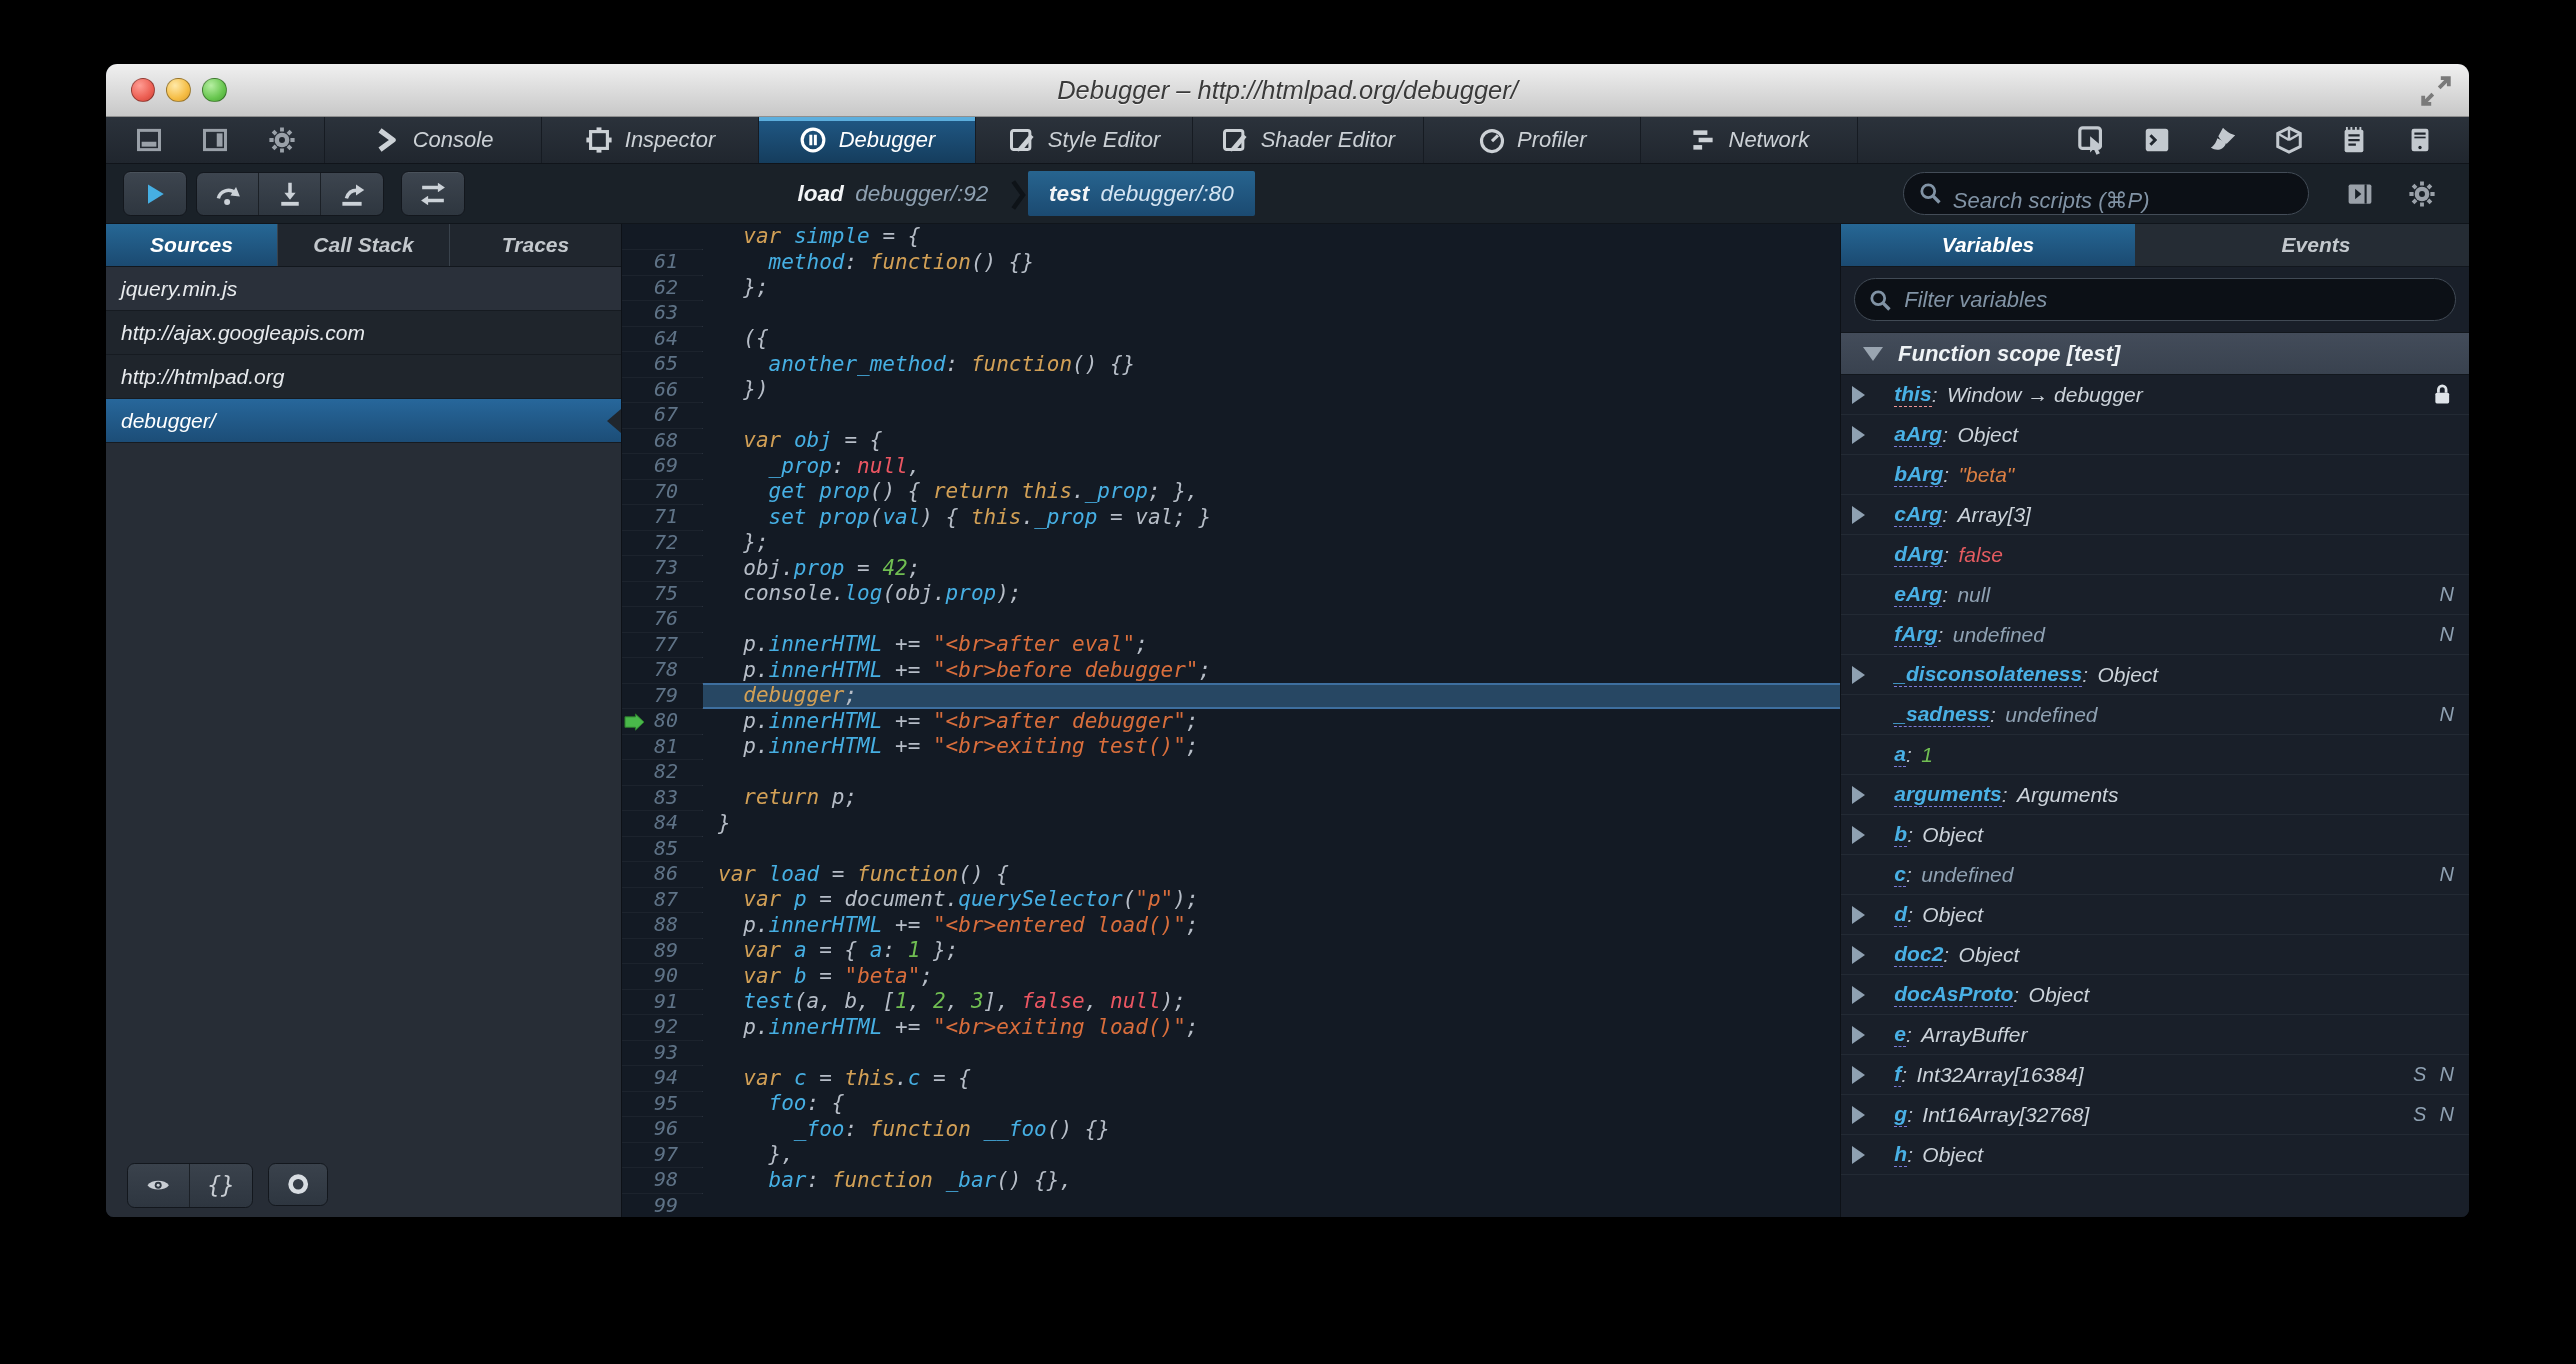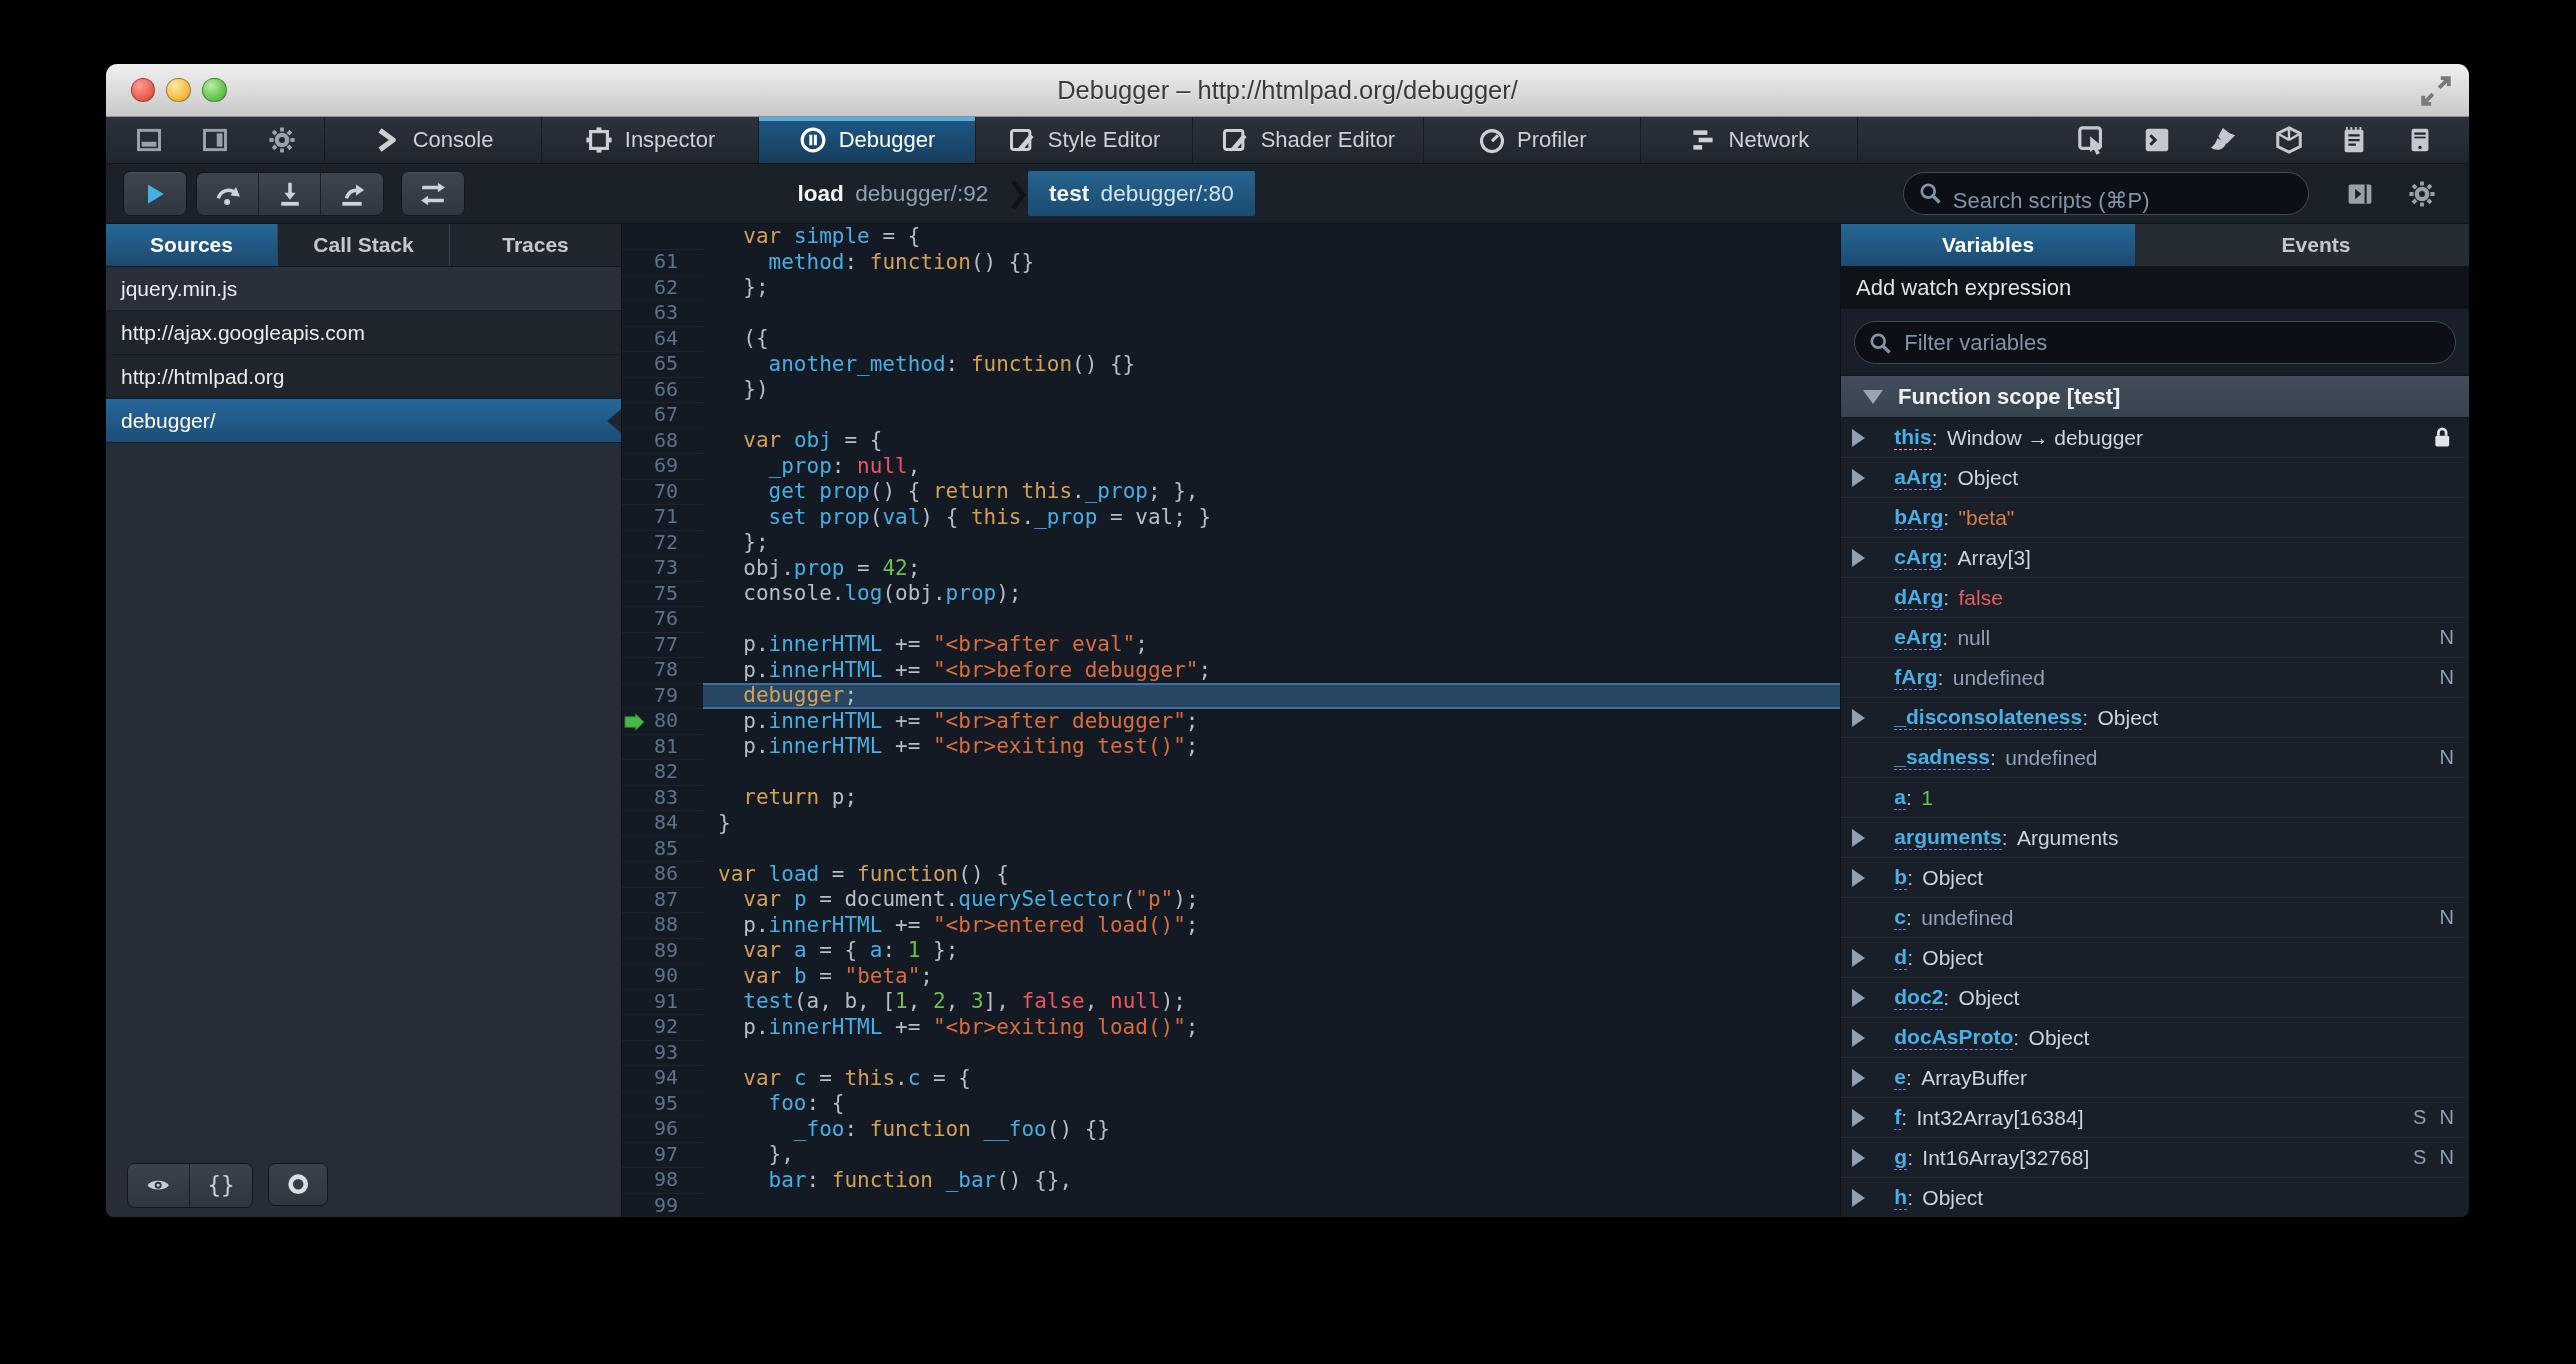--- a/index.html
+++ b/index.html
@@ -1,18 +1,18 @@
 <!DOCTYPE html>
 <html style="font-size:15px"><head>
 <meta charset="utf-8">
 <style>
   * { margin:0; padding:0; box-sizing:border-box; }
   html,body { width:2576px; height:1364px; background:#000; overflow:hidden;
               font-family:"Liberation Sans","DejaVu Sans",sans-serif; }
-  .stage { position:relative; width:2372px; height:1364px; background:#000; }
+  .stage { position:relative; width:2372px; height:1364px; background:#000;font-style:italic; }
 
   
   .window { position:absolute; left:106px; top:64px; width:2363px; height:1153px;
             border-radius:11.3px 11.3px 7.5px 7.5px; overflow:hidden; background:#131a24;
             box-shadow:0 28px 75px rgba(0,0,0,.8); display:flex; flex-direction:column; }
 
   
   .titlebar { height:53px; flex:0 0 53px; background:linear-gradient(180deg,#f0f0f0,#c8c8c8);
               border-bottom:0.9px solid #8f8f8f; position:relative; display:flex; align-items:center; }
   .traffic { position:absolute; left:24.5px; top:0; height:100%; display:flex; align-items:center; gap:11.3px; }
@@ -471,23 +471,20 @@
           <div class="code-line"><div class="gutter-cell">97</div><div class="code-text"><span class="tk-d">      </span><span class="tk-v">_foo</span><span class="tk-d">: </span><span class="tk-k">function</span><span class="tk-d"> </span><span class="tk-v">__foo</span><span class="tk-d">() {}</span></div></div>
           <div class="code-line"><div class="gutter-cell">98</div><div class="code-text"><span class="tk-d">    },</span></div></div>
           <div class="code-line"><div class="gutter-cell">99</div><div class="code-text"><span class="tk-d">    </span><span class="tk-v">bar</span><span class="tk-d">: </span><span class="tk-k">function</span><span class="tk-d"> </span><span class="tk-v">_bar</span><span class="tk-d">() {},</span></div></div>
         </div>
 
       <div class="varpanel">
         <div class="var-tabs" id="varTabs">
             <div class="var-tab selected">Variables</div>
             <div class="var-tab">Events</div>
           </div>
-        <div class="watch-row">
-          <span>Add watch expression</span>
-        </div>
         <div class="filter-row">
           <div class="filter-pill">
             <svg viewBox="0 0 16 16">
                 <circle cx="6.7" cy="6.7" r="4.2" fill="none" stroke="currentColor" stroke-width="1.8"></circle>
                 <path d="M9.9 9.9 L14 14" stroke="currentColor" stroke-width="2.2"></path>
               </svg>
             <span>Filter variables</span>
           </div>
         </div>
         <div class="scope-header">

